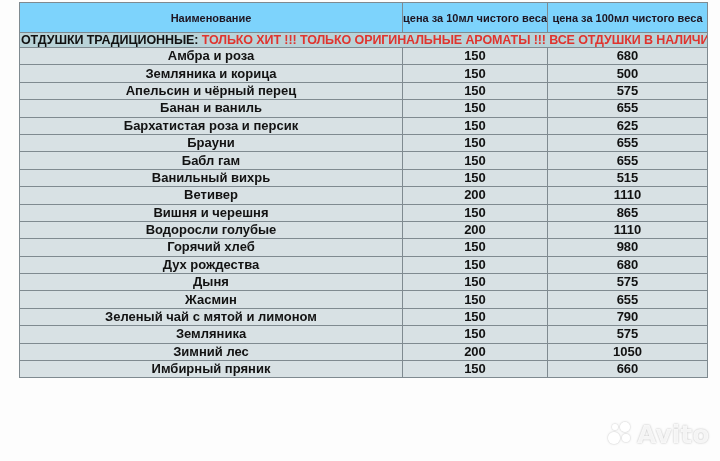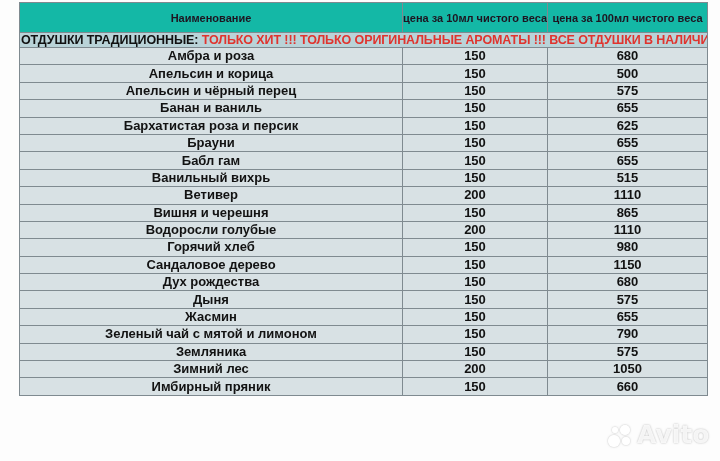--- a/index.html
+++ b/index.html
@@ -23,21 +23,21 @@
     col.c2 { width: 145px; }
     col.c3 { width: 160px; }
     th, td {
       border: 1px solid #7f8a90;
       padding: 0;
       text-align: center;
       white-space: nowrap;
       overflow: hidden;
     }
     thead th {
-      background: #14b8a6;
+      background: #7dd3fc;
       color: #1e1420;
       font-weight: bold;
       font-size: 11px;
       height: 29px;
     }
     tr.section td {
       background: #b9d3d8;
       height: 14px;
       text-align: left;
       font-size: 12.5px;
@@ -51,21 +51,21 @@
       background: #d8e1e4;
       height: 16.4px;
       font-size: 13px;
       font-weight: bold;
       color: #121212;
       line-height: 16px;
     }
     .watermark {
       position: absolute;
       left: 608px; top: 420px;
-      display: flex; align-items: center;
+      display: flex; align-items: flex-start;
       color: rgba(255,255,255,0.85);
       font-weight: bold;
       font-size: 25px;
       text-shadow: 0 0 2px rgba(120,120,120,0.55);
       pointer-events: none;
       font-family: "DejaVu Sans", sans-serif;
     }
     .watermark .dots {
       position: relative; width: 26px; height: 24px; margin-right: 3px;
     }
@@ -98,21 +98,21 @@
           <span class="sec-black">ОТДУШКИ ТРАДИЦИОННЫЕ:</span>
           <span class="sec-red">ТОЛЬКО ХИТ !!! ТОЛЬКО ОРИГИНАЛЬНЫЕ АРОМАТЫ !!! ВСЕ ОТДУШКИ В НАЛИЧИИ !!!</span>
         </td>
       </tr>
     <tr class="row">
           <td>Амбра и роза</td>
           <td>150</td>
           <td>680</td>
         </tr>
         <tr class="row">
-          <td>Апельсин и корица</td>
+          <td>Земляника и корица</td>
           <td>150</td>
           <td>500</td>
         </tr>
         <tr class="row">
           <td>Апельсин и чёрный перец</td>
           <td>150</td>
           <td>575</td>
         </tr>
         <tr class="row">
           <td>Банан и ваниль</td>
@@ -151,25 +151,20 @@
         </tr>
         <tr class="row">
           <td>Водоросли голубые</td>
           <td>200</td>
           <td>1110</td>
         </tr>
         <tr class="row">
           <td>Горячий хлеб</td>
           <td>150</td>
           <td>980</td>
-        </tr>
-        <tr class="row">
-          <td>Сандаловое дерево</td>
-          <td>150</td>
-          <td>1150</td>
         </tr>
         <tr class="row">
           <td>Дух рождества</td>
           <td>150</td>
           <td>680</td>
         </tr>
         <tr class="row">
           <td>Дыня</td>
           <td>150</td>
           <td>575</td>

